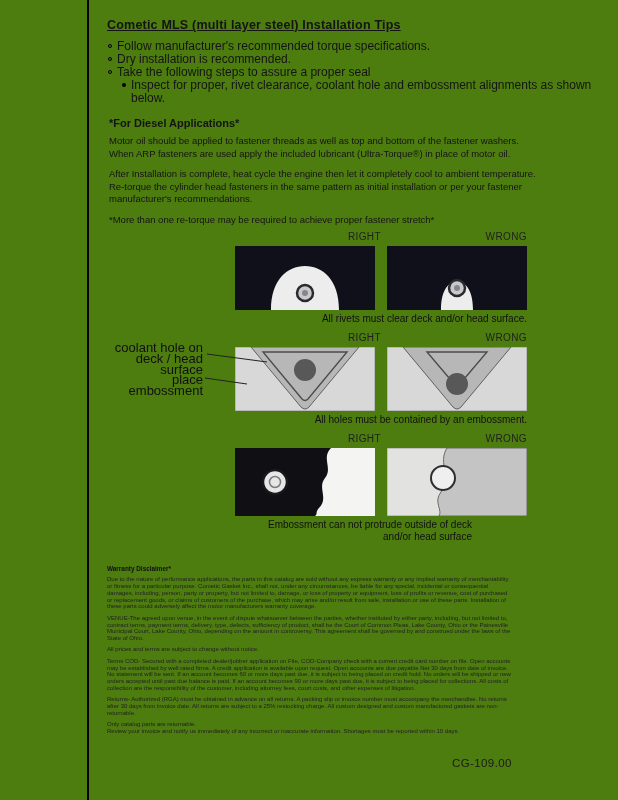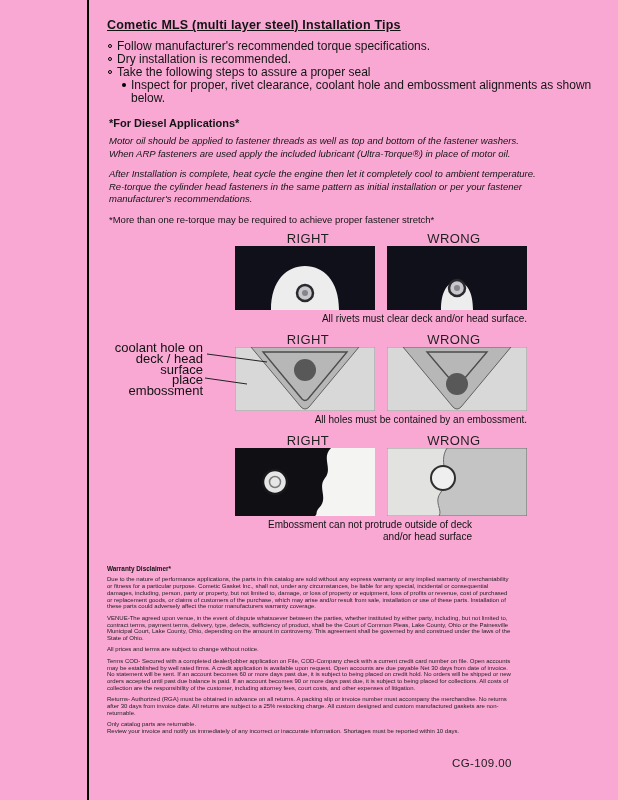--- a/index.html
+++ b/index.html
@@ -3,39 +3,39 @@
 <meta charset="utf-8">
 <style>
   * { margin:0; padding:0; box-sizing:border-box; }
   html,body { width:618px; height:800px; }
   body {
     background:#ffffff;
     font-family:"Liberation Sans", sans-serif;
     color:#141414;
     -webkit-font-smoothing:antialiased;
   }
-  .page { position:relative; width:618px; height:800px; background:#f9a8d4; overflow:hidden; }
+  .page { position:relative; width:618px; height:800px; background:#4d7c0f; overflow:hidden; }
   .left-rule { position:absolute; left:87px; top:0; height:800px; width:2px; background:#000; }
   .content { position:absolute; left:107px; top:18px; width:502px; }
 
   .title { font-size:12.5px; font-weight:bold; text-decoration:underline; letter-spacing:.2px; margin-bottom:8px; }
 
   .tips { font-size:12px; line-height:13px; }
   .tip { display:flex; align-items:flex-start; }
   .o-bullet { flex:0 0 auto; width:4px; height:4px; border:1px solid #000; border-radius:50%; margin:4px 5px 0 1px; }
   .f-bullet { flex:0 0 auto; width:4px; height:4px; background:#000; border-radius:50%; margin:4px 5px 0 1px; }
   .sub-tips { margin-left:14px; }
 
   .diesel-heading { font-size:11px; font-weight:bold; margin:12px 0 6px 2px; }
-  .para { font-size:9.5px; line-height:12.5px; width:432px; margin:0 0 8px 2px;font-style:italic; }
+  .para { font-size:9.5px; line-height:12.5px; width:432px; margin:0 0 8px 2px; }
   .note { font-size:9.5px; margin:4px 0 6px 2px; }
 
   .diagrams { margin-left:128px; width:292px; margin-top:4px; }
   .dlabels { display:flex; width:292px; height:15px; }
-  .dlabel { width:146px; text-align:center; font-size:13px; color:#1f1f1f; letter-spacing:.4px; }
+  .dlabel { width:146px; text-align:right; font-size:10px; color:#1f1f1f; letter-spacing:.4px; }
   .dimages { display:flex; gap:12px; width:292px; }
   .dimages svg { display:block; }
   .dcaption { font-size:10px; margin:3px 0 8px 2px; color:#111;text-align:right; }
   .dcaption3 { width:235px; line-height:12.5px; margin-bottom:0; }
 
   .row2wrap { position:relative; }
   .callout { position:absolute; left:-132px; width:100px; text-align:right; font-size:13px; line-height:11px; color:#111; }
   .callout-coolant { top:10px; }
   .callout-emboss { top:42px; }
   .leaders { position:absolute; left:-32px; top:14px; overflow:visible; pointer-events:none; }

